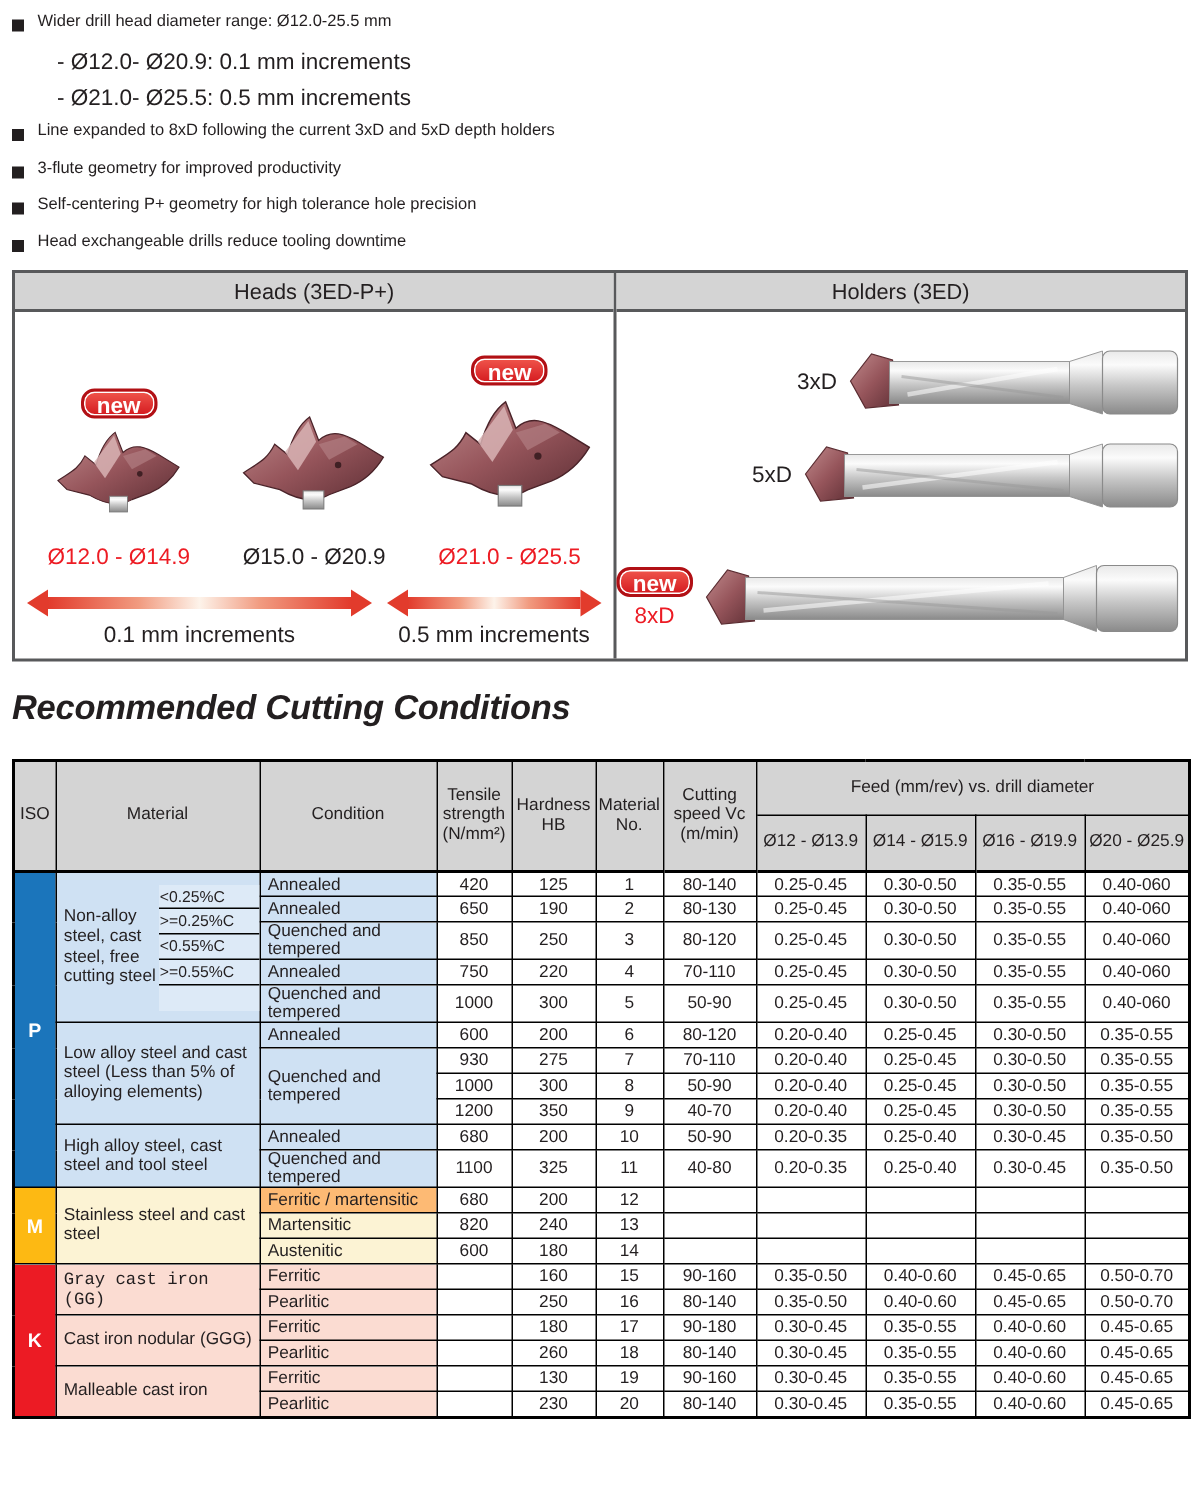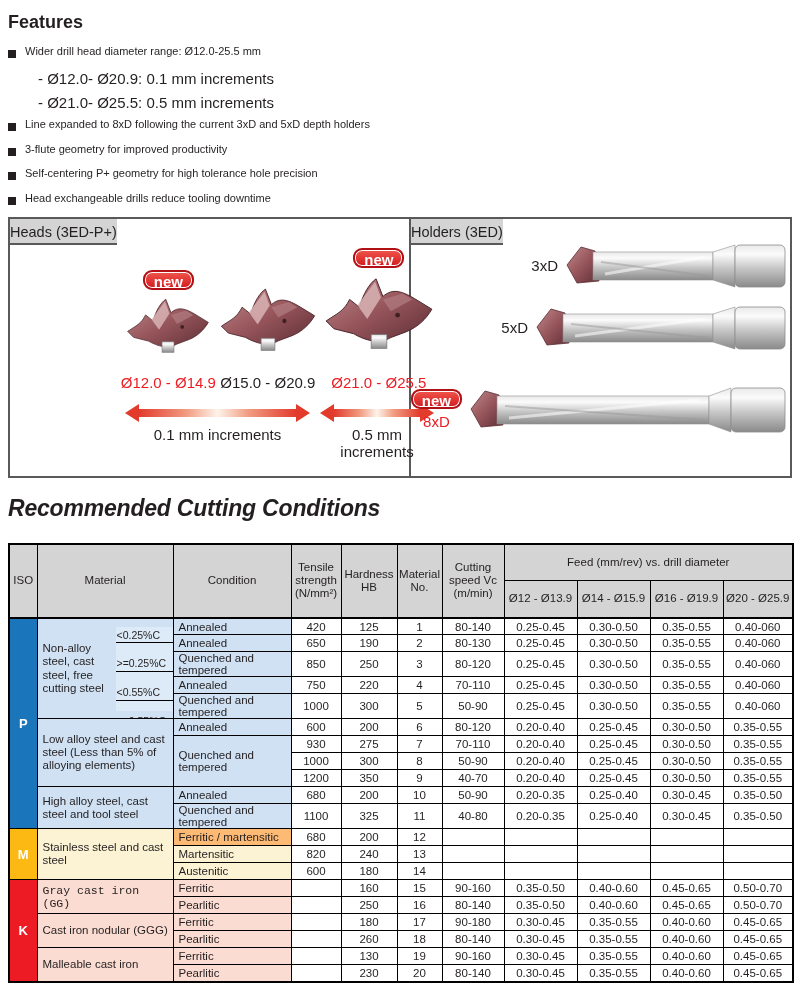--- a/index.html
+++ b/index.html
@@ -11,21 +11,21 @@
   .page { position:relative; width:800px; height:1000px; padding:8px; }
 
   
   .features-title { font-size:18px; font-weight:bold; margin:4px 0 12px 0; }
   .feat-item { display:flex; align-items:flex-start; margin:0 0 11px 0; font-size:11px; line-height:1.25; }
   .bullet-square { width:8px; height:8px; background:#231f20; display:inline-block; margin:5px 9px 0 0; flex:none; }
   .feat-sub { margin:7px 0 7px 30px; font-size:15px; }
 
   
   .fig { border:2px solid #58595b; display:flex; height:261px; margin-top:10px; }
-  .fig-panel { display:flex; flex-direction:row; min-width:0; }
+  .fig-panel { display:flex; flex-direction:column; min-width:0; }
   .fig-panel.heads { width:51.4%; border-right:2px solid #58595b; }
   .fig-panel.holders { flex:1; }
   .fig-header { background:#d4d4d4; border-bottom:2px solid #58595b; height:26px; line-height:26px;
     text-align:center; font-size:14.5px; flex:none; }
   .fig-body { flex:1; position:relative; }
 
   .heads-row { display:flex; height:172px; padding:6px 4px 0 4px; }
   .head-col { flex:1; display:flex; flex-direction:column; align-items:center; justify-content:flex-end; }
   .new-badge {
     display:inline-block; padding:0 9px; height:20px; line-height:19px;
@@ -63,21 +63,21 @@
   table.cut thead tr.r1 { height:37px; }
   table.cut thead tr.r2 { height:37px; }
   table.cut tbody tr { height:17px; }
   td.num { text-align:center; font-size:11.5px; padding:0 1px; background:#fff; }
   td.iso { color:#fff; font-weight:bold; text-align:center; font-size:13px; }
   td.mat { vertical-align:middle; font-size:11.5px; line-height:1.15; padding:0 1px 0 5px; }
   td.mat.nopad { padding:0; }
   td.cond { font-size:11.5px; padding:0 1px 0 5px; vertical-align:middle; }
   .mat-flex { display:flex; height:84px; align-items:stretch; }
   .mat-name { flex:1; align-self:center; padding-left:5px; }
-  .carbon-col { width:57px; flex:none; display:flex; flex-direction:column; background:#ddeaf7;gap:12px; }
+  .carbon-col { width:67px; flex:none; display:flex; flex-direction:column; background:#ddeaf7; }
   .carbon { height:16.8px; line-height:16.5px; font-size:10.5px; border-bottom:1px solid #000; padding-left:1px; white-space:nowrap; }
   .carbon.empty { border-bottom:none; }
 </style>
 </head>
 <body>
 
 <svg width="0" height="0" style="position:absolute">
   <defs>
     <linearGradient id="silver" x1="0" y1="0" x2="0" y2="1">
       <stop offset="0" stop-color="#e9e9e9"></stop>
@@ -95,21 +95,20 @@
       <path d="M38,34 L56,10 L62,26 L48,48 Z" fill="#d8b3b4" opacity="0.85"></path>
       <path d="M64,28 L84,22 L94,28 L72,40 Z" fill="#b17e81" opacity="0.7"></path>
       <circle cx="79" cy="44" r="2.5" fill="#402024"></circle>
       <rect x="52" y="64" width="16" height="14" fill="url(#silver)" stroke="#7a7a7a" stroke-width="0.8"></rect>
     </symbol>
   </defs>
 </svg>
 
 <div class="page">
 
-  <div class="features-title">Features</div>
   <div>
     <div class="feat-item">
       <span class="bullet-square"></span>
       <span>Wider drill head diameter range: Ø12.0-25.5 mm</span>
     </div>
     <div class="feat-sub">- Ø12.0- Ø20.9: 0.1 mm increments</div>
     <div class="feat-sub">- Ø21.0- Ø25.5: 0.5 mm increments</div>
     <div class="feat-item">
       <span class="bullet-square"></span>
       <span>Line expanded to 8xD following the current 3xD and 5xD depth holders</span>

